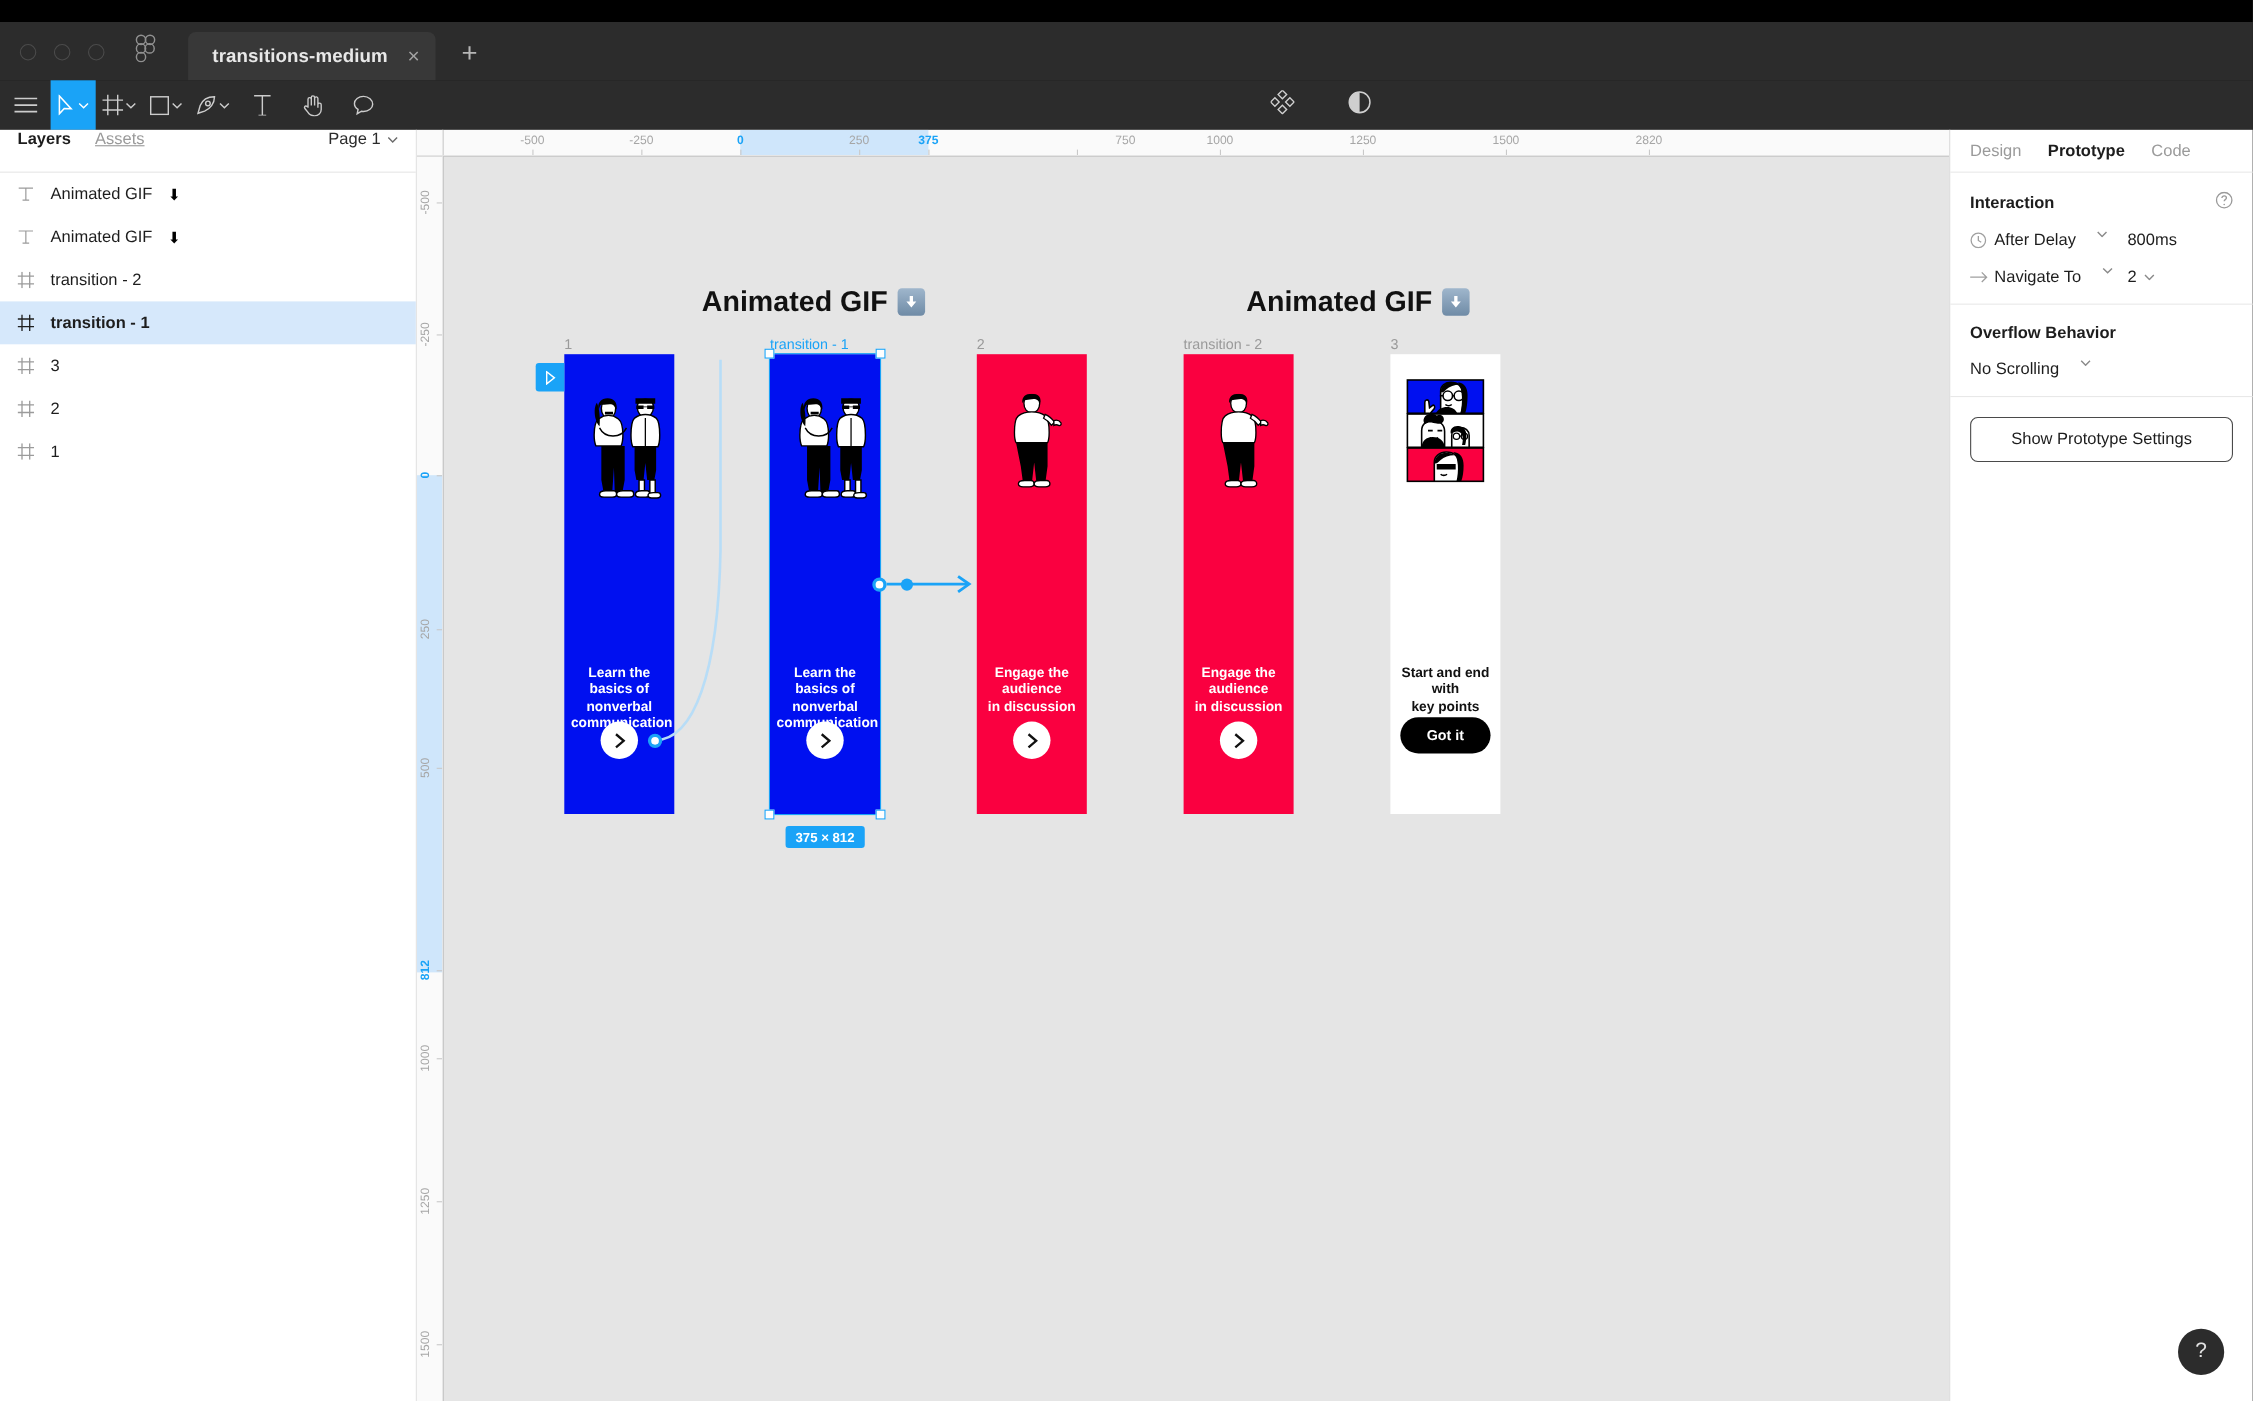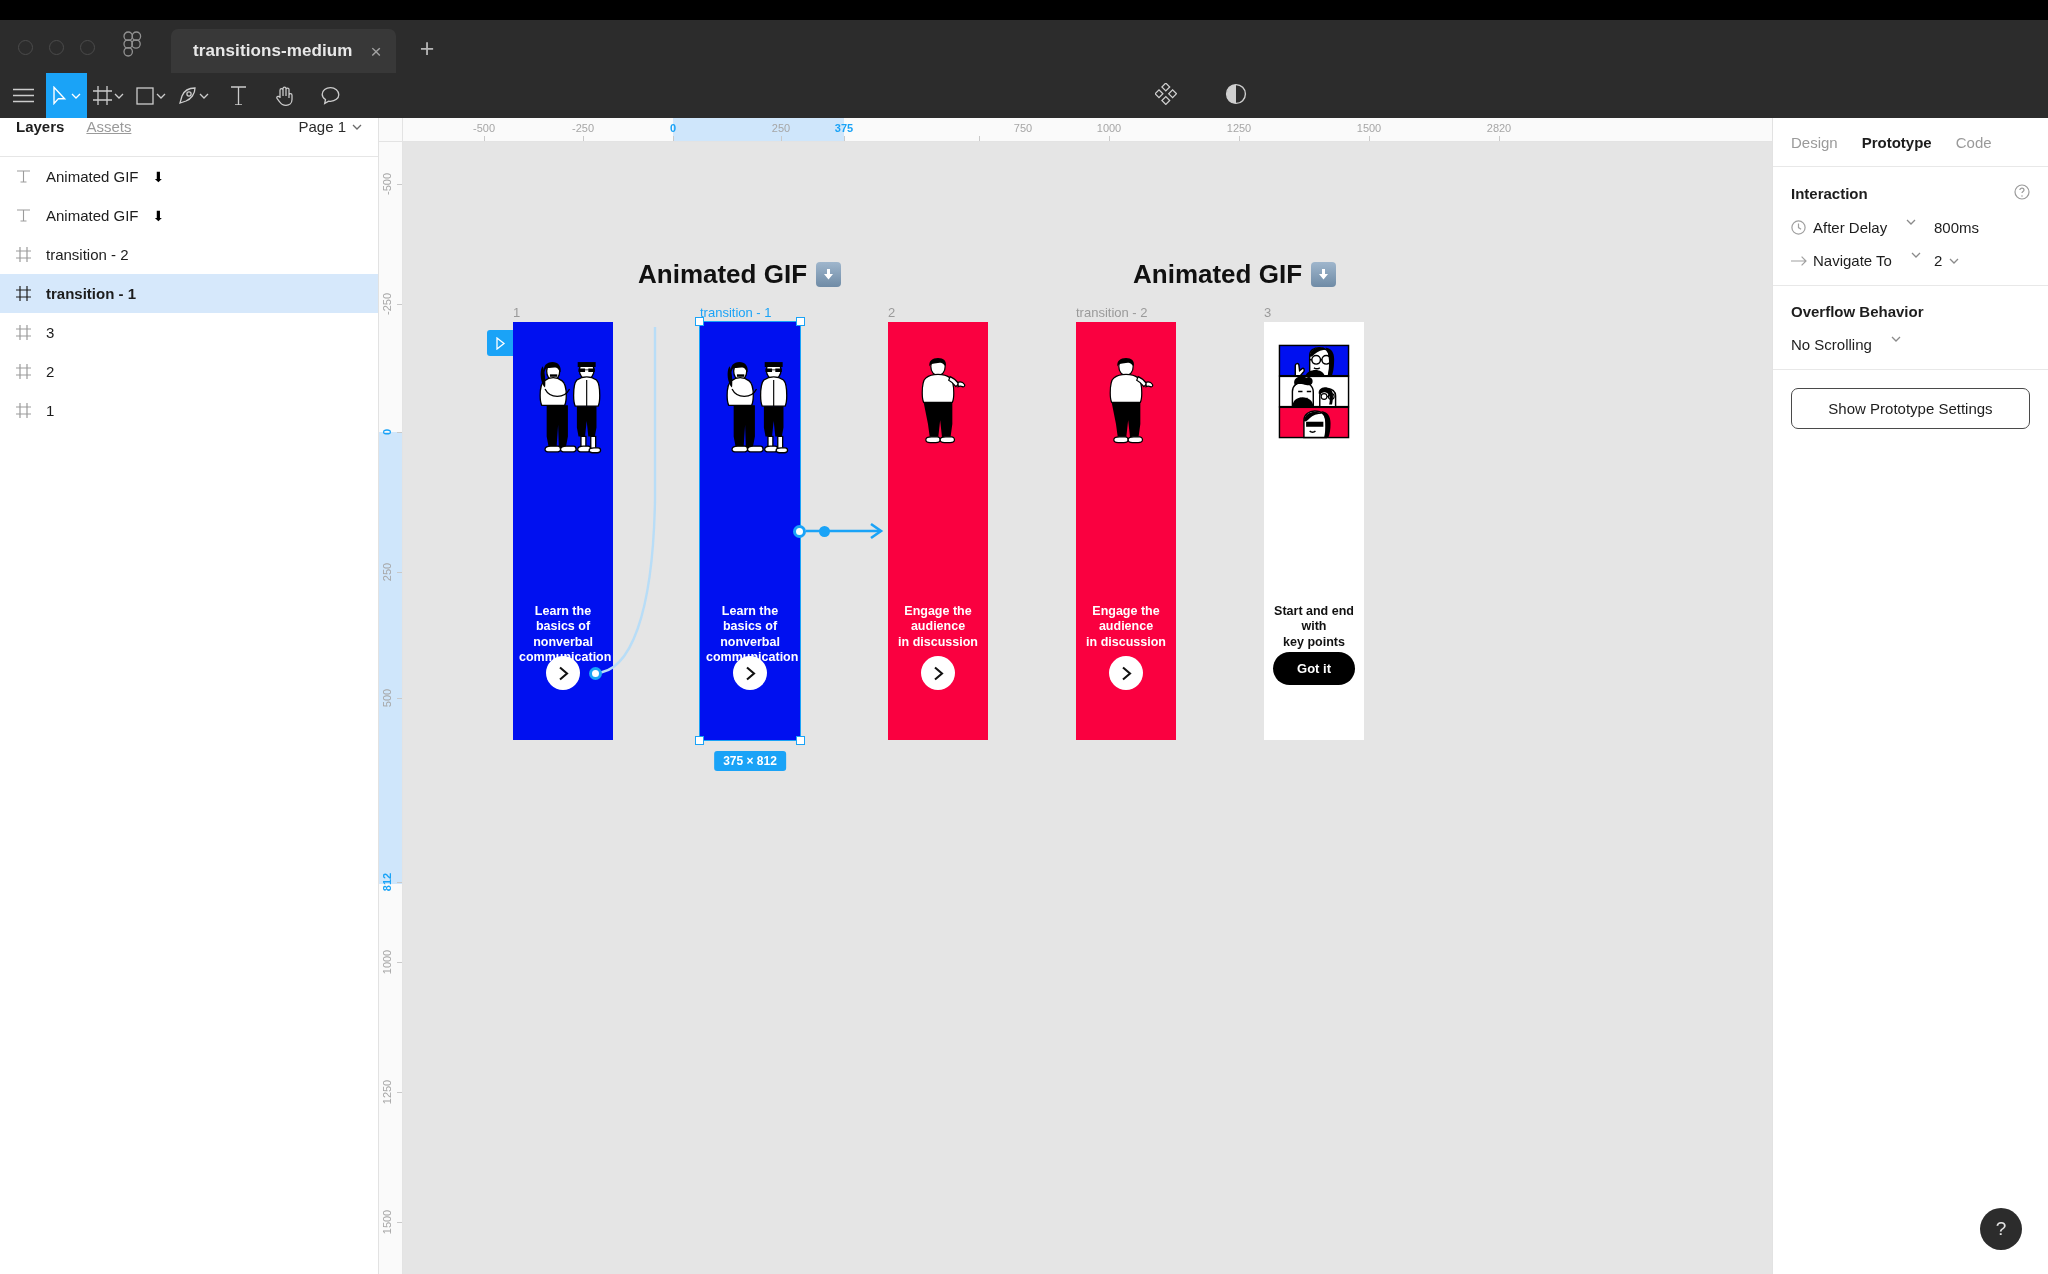--- a/index.html
+++ b/index.html
@@ -165,21 +165,21 @@
   }
   .conn-dot-solid {
     position: absolute; width: 11px; height: 11px; border-radius: 50%; background: #1aa3f7;
   }
 
   
   .right-panel {
     position: absolute; top: 118px; left: 1772px; width: 276px; height: 1156px;
     background: #fff; border-left: 1px solid #e2e2e2;
   }
-  .rp-tabs { height: 49px; display: flex; align-items: center; gap: 24px; padding: 0 18px; border-bottom: 1px solid #e8e8e8; }
+  .rp-tabs { height: 39px; display: flex; align-items: center; gap: 24px; padding: 0 18px; border-bottom: 1px solid #e8e8e8; }
   .rp-tab { font-size: 15px; color: #9a9a9a; }
   .rp-tab.active { color: #1d1d1d; font-weight: 700; }
   .rp-sect { padding: 17px 18px 16px 18px; border-bottom: 1px solid #e8e8e8; }
   .rp-title { font-size: 15px; font-weight: 700; color: #1d1d1d; display: flex; align-items: center; }
   .rp-help { margin-left: auto; color: #9a9a9a; }
   .rp-row { display: flex; align-items: center; margin-top: 16px; font-size: 15px; color: #1d1d1d; }
   .rp-ico { width: 22px; color: #a0a0a0; display: flex; align-items: center; }
   .rp-lbl { display: flex; align-items: flex-start; gap: 19px; }
   .rp-val { margin-left: auto; width: 96px; display: flex; align-items: center; gap: 7px; }
   .chk { width: 17px; height: 17px; border: 1.6px solid #3d3d3d; border-radius: 2.5px; margin-right: 12px; }

